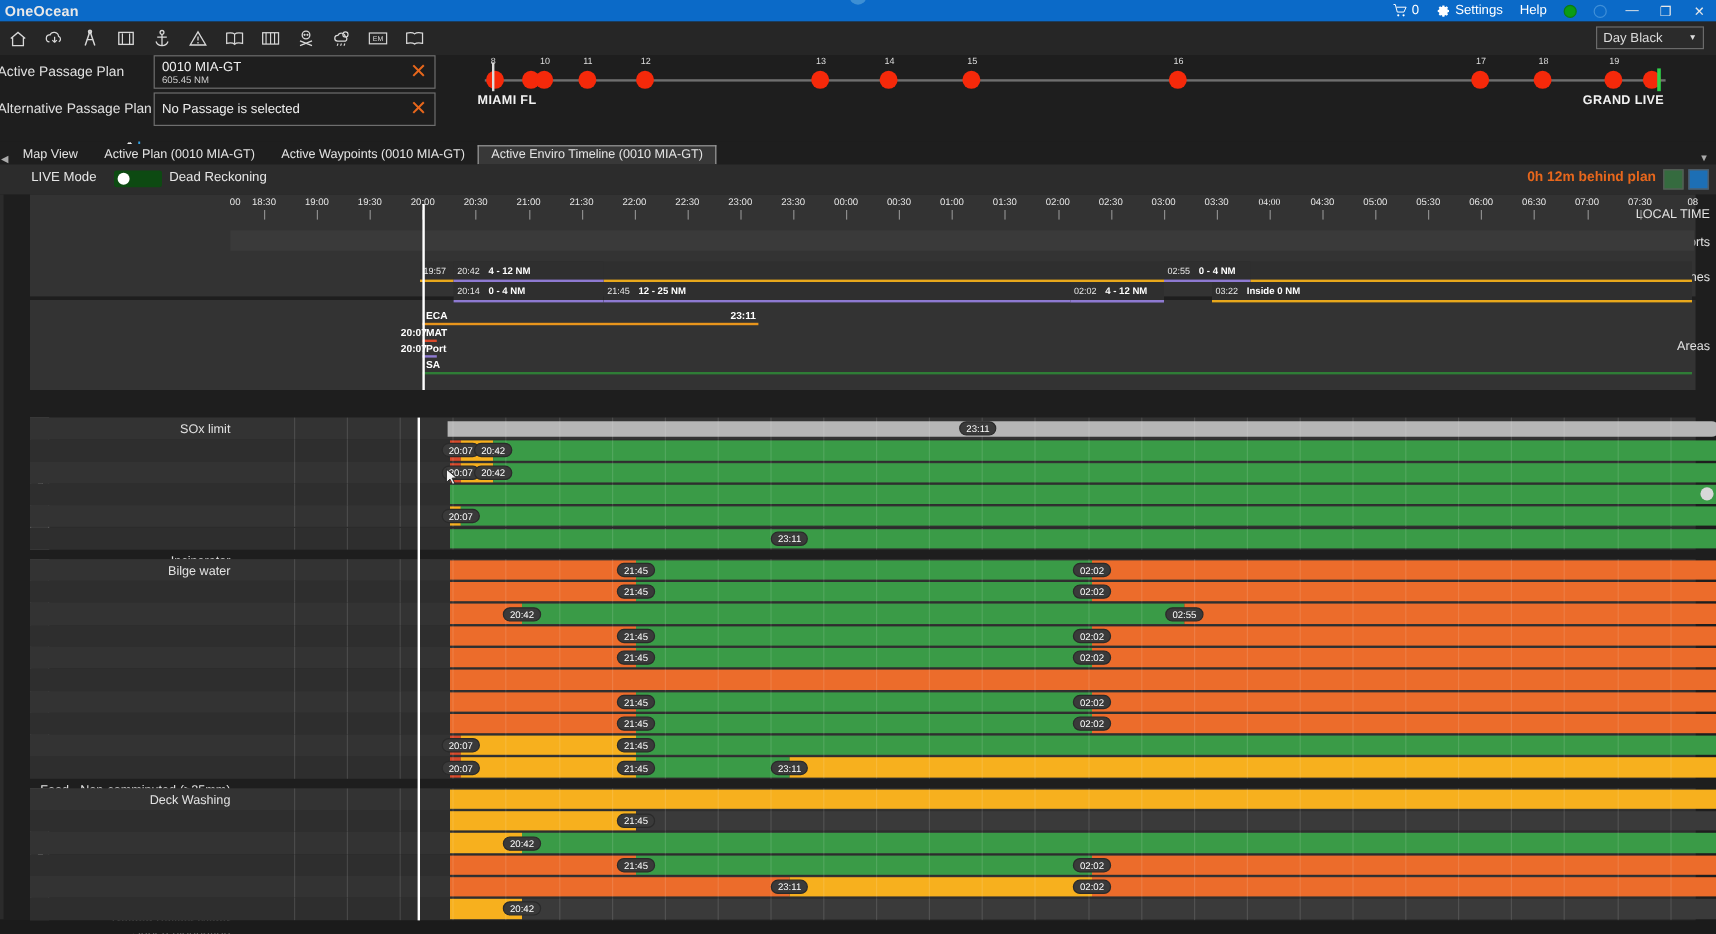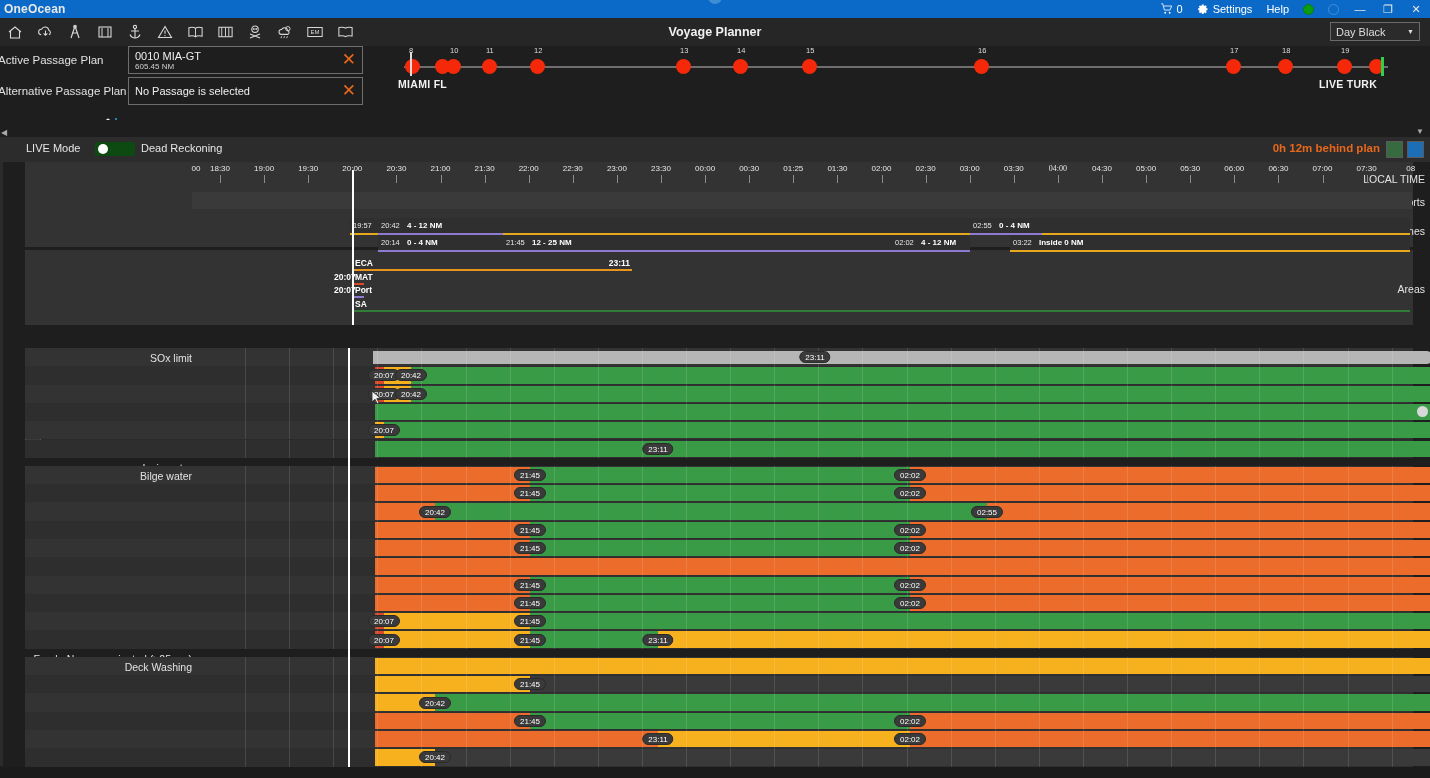--- a/index.html
+++ b/index.html
@@ -240,21 +240,20 @@
       <svg width="18" height="14" viewBox="0 0 20 14">
         <rect x="2" y="2" width="16" height="10" fill="none" stroke="#d8d8d8" stroke-width="1.1"></rect>
         <text x="10" y="9.6" font-size="6.5" fill="#d8d8d8" text-anchor="middle" font-family="Liberation Sans">EM</text>
       </svg>
     </div>
   <div class="tool-ico">
       <svg width="17" height="14" viewBox="0 0 18 14">
         <path d="M9 3C7.5 1.7 5 1.7 2 2.3v9c3-.6 5.5-.6 7 .7 1.5-1.3 4-1.3 7-.7v-9c-3-.6-5.5-.6-7 .7z" fill="none" stroke="#d8d8d8" stroke-width="1.1"></path>
       </svg>
     </div>
-  <div class="app-title">Voyage Planner</div>
   <div class="theme-select">
     <span>Day Black</span>
     <span class="cv">▼</span>
   </div>
 </div>
 
 <div class="planrow">
   <div class="pp-label pp-l1" style="top:8px;">Active Passage Plan</div>
   <div class="pp-label pp-l2" style="top:39px;">Alternative Passage Plan</div>
   <div class="swap">
@@ -297,26 +296,32 @@
         <div class="wp-lbl" style="left: 836px;">17</div>
         <div class="wp" style="left: 887px;"></div>
         <div class="wp-lbl" style="left: 888px;">18</div>
         <div class="wp" style="left: 946px;"></div>
         <div class="wp-lbl" style="left: 947px;">19</div>
         <div class="wp" style="left: 978px;"></div>
       </div>
     <div class="wp-tick" style="left:12px;"></div>
     <div class="end-bar" style="left:983px;"></div>
     <div class="port-lbl" style="left:0px;">MIAMI FL</div>
-    <div class="port-lbl" style="left:921px;">LIVE TURK</div>
+    <div class="port-lbl" style="left:921px;">GRAND LIVE</div>
   </div>
 </div>
 
 <div class="tabstrip">
   <div class="tab-arrow-l">◀</div>
+  <div id="tab-host" style="display:flex; align-items:flex-end;">
+      <div class="tab">Map View</div>
+      <div class="tab">Active Plan (0010 MIA-GT)</div>
+      <div class="tab">Active Waypoints (0010 MIA-GT)</div>
+      <div class="tab active">Active Enviro Timeline (0010 MIA-GT)</div>
+    </div>
   <div class="tab-arrow-r">▼</div>
 </div>
 
 <div class="livebar">
   <div class="live-lbl">LIVE Mode</div>
   <div class="toggle">
       <div class="knob"></div>
     </div>
   <div class="dr-lbl">Dead Reckoning</div>
   <div class="behind">0h 12m behind plan</div>
@@ -356,21 +361,21 @@
       <div class="tick" style="left: 380.8px;">22:30</div>
       <div class="tickmark" style="left: 380.8px;"></div>
       <div class="tick" style="left: 424.9px;">23:00</div>
       <div class="tickmark" style="left: 424.9px;"></div>
       <div class="tick" style="left: 469px;">23:30</div>
       <div class="tickmark" style="left: 469px;"></div>
       <div class="tick" style="left: 513.1px;">00:00</div>
       <div class="tickmark" style="left: 513.1px;"></div>
       <div class="tick" style="left: 557.2px;">00:30</div>
       <div class="tickmark" style="left: 557.2px;"></div>
-      <div class="tick" style="left: 601.3px;">01:25</div>
+      <div class="tick" style="left: 601.3px;">01:00</div>
       <div class="tickmark" style="left: 601.3px;"></div>
       <div class="tick" style="left: 645.4px;">01:30</div>
       <div class="tickmark" style="left: 645.4px;"></div>
       <div class="tick" style="left: 689.5px;">02:00</div>
       <div class="tickmark" style="left: 689.5px;"></div>
       <div class="tick" style="left: 733.6px;">02:30</div>
       <div class="tickmark" style="left: 733.6px;"></div>
       <div class="tick" style="left: 777.7px;">03:00</div>
       <div class="tickmark" style="left: 777.7px;"></div>
       <div class="tick" style="left: 821.8px;">03:30</div>

